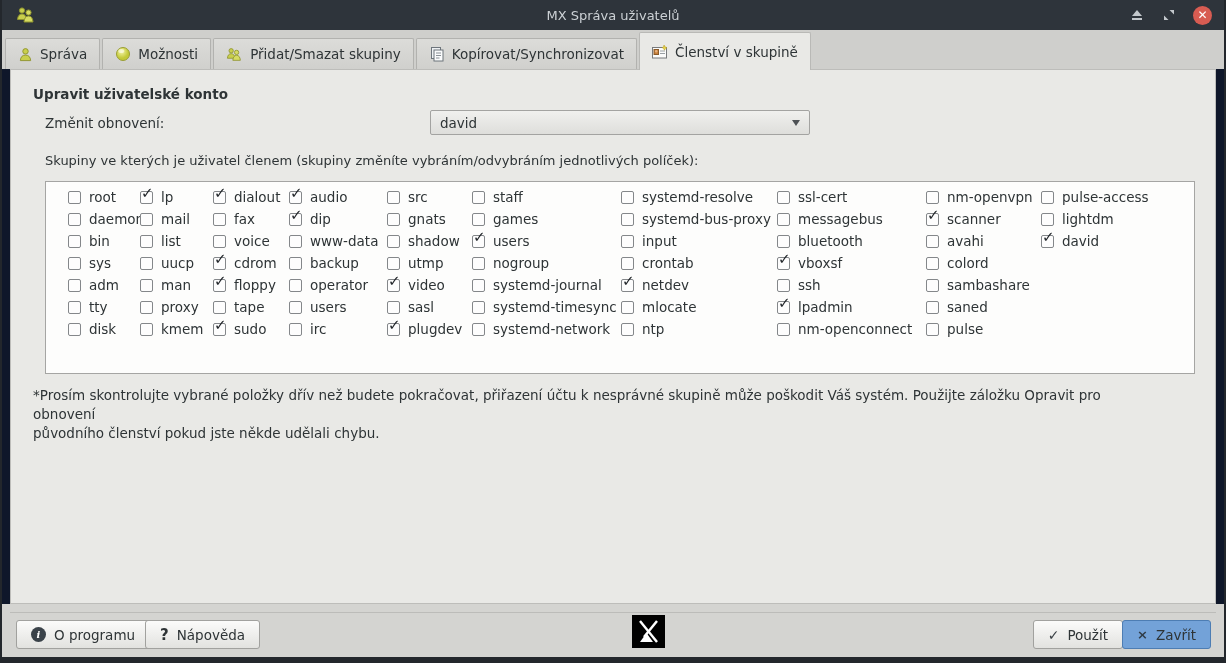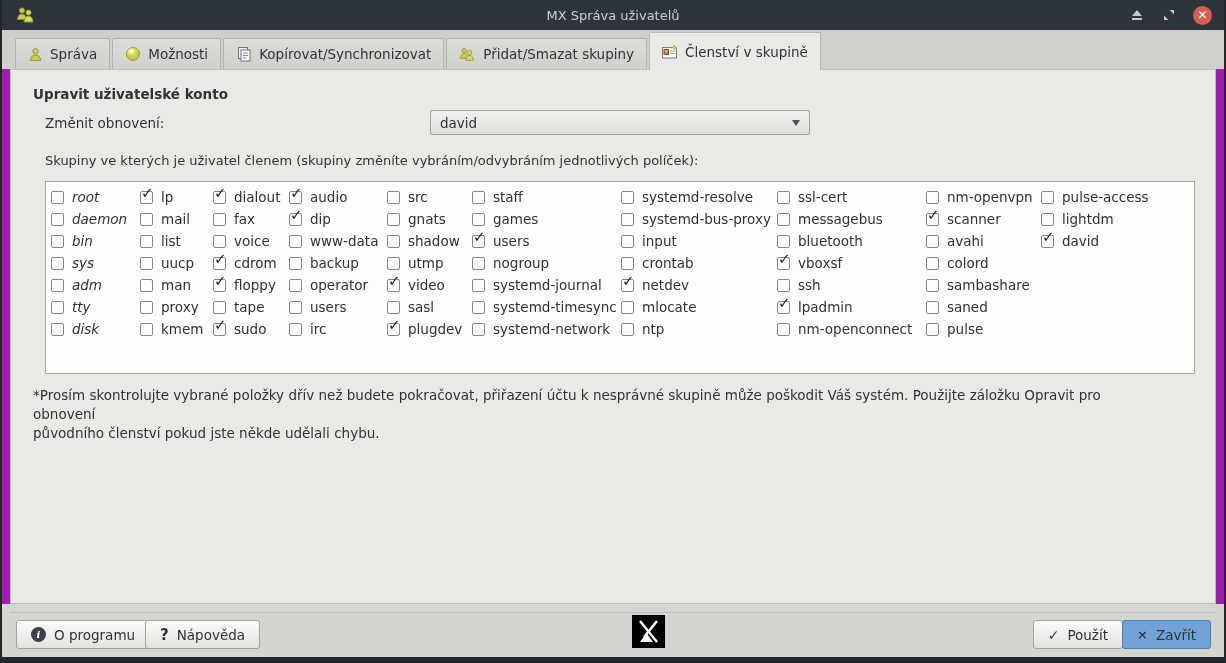--- a/index.html
+++ b/index.html
@@ -1,33 +1,33 @@
 <!DOCTYPE html>
 <html><head>
 <meta charset="utf-8">
 <style>
   * { margin:0; padding:0; box-sizing:border-box; }
   html,body { width:1226px; height:663px; font-family:"DejaVu Sans", sans-serif; }
-  .window{ position:absolute; inset:0; background:#a21caf;
+  .window{ position:absolute; inset:0; background:#0f172a;
     border-left:2px solid #23272c; border-right:2px solid #23272c; border-bottom:6px solid #23272c; overflow:hidden;}
   
   .titlebar{ position:absolute; left:-2px; right:-2px; top:0; height:30px; background:#2e343b;
     display:flex; align-items:center; color:#ccd1d5; font-size:13px;}
   .app-icon{ margin-left:16px; width:20px; height:18px; }
   .tb-title{ position:absolute; left:0; right:0; text-align:center; pointer-events:none;}
   .tb-btns{ margin-left:auto; display:flex; align-items:center; gap:16px; margin-right:14px;}
   .tb-ic{ width:16px; height:14px; display:flex; align-items:center; justify-content:center; }
   .eject{ display:flex; flex-direction:column; align-items:center; gap:2px;}
   .eject .tri{ width:0;height:0;border-left:5px solid transparent;border-right:5px solid transparent;border-bottom:6px solid #c3c8cc;}
   .eject .bar{ width:10px;height:2px;background:#c3c8cc;}
   .close-btn{ width:19px;height:19px;border-radius:50%;background:#d85c52;color:#fff;
     display:flex;align-items:center;justify-content:center;font-size:12px;font-weight:bold;line-height:1;}
   
   .tabstrip{ position:absolute; left:0; right:0; top:30px; height:39px; background:#cfcfcc;
-    display:flex; align-items:flex-end; padding-left:13px; z-index:3;}
+    display:flex; align-items:flex-end; padding-left:3px; z-index:3;}
   .tab{ display:inline-flex; align-items:center; gap:7px; height:31px; padding:0 12px;
     background:linear-gradient(#dcdcd9,#d0d0cd); border:1px solid #b2b2af; border-bottom:none;
     border-radius:2px 2px 0 0; margin-right:2px; font-size:13.5px; color:#2e3436; cursor:default;}
   .tab.active{ height:38px; background:#e9e9e6; border-color:#b9b9b6; margin-bottom:-1px; z-index:4; position:relative;}
   .tab svg{ display:block; }
   
   .page{ position:absolute; left:8px; right:8px; top:69px; height:535px; background:#e9e9e6; border:1px solid #bdbdba; z-index:2;}
   .heading{ position:absolute; left:22px; top:16px; font-weight:bold; font-size:13.5px; color:#2e3436;}
   .user-label{ position:absolute; left:34px; top:45px; font-size:13.5px; color:#2e3436;}
   .dropdown{ position:absolute; left:419px; top:40px; width:380px; height:25px;
@@ -104,38 +104,38 @@
               <stop offset="0%" stop-color="#f4f4a6"></stop>
               <stop offset="100%" stop-color="#c3c937"></stop>
             </radialGradient>
           </defs>
         <circle cx="8" cy="8" r="6.5" fill="url(#ball)" stroke="#9a9e35"></circle>
         <ellipse cx="6.3" cy="5" rx="3" ry="2" fill="#ffffff" opacity="0.55"></ellipse>
       </svg>
       <span>Možnosti</span>
     </div>
     <div class="tab">
+      <svg width="17" height="15" viewBox="0 0 20 18">
+        <circle cx="6" cy="4.5" r="2.6" fill="#c9cf4c" stroke="#8f942f"></circle>
+        <path d="M1.5 13.5 Q2 8 6 8 Q10 8 10.5 13.5 Z" fill="#c9cf4c" stroke="#8f942f"></path>
+        <circle cx="12.5" cy="6.5" r="2.6" fill="#d6db62" stroke="#8f942f"></circle>
+        <path d="M8 16 Q8.5 10 12.5 10 Q16.5 10 17 16 Z" fill="#d6db62" stroke="#8f942f"></path>
+      </svg>
+      <span>Přidat/Smazat skupiny</span>
+    </div>
+    <div class="tab">
       <svg width="16" height="16" viewBox="0 0 16 16">
         <rect x="2.5" y="1.5" width="9" height="11" fill="#eef1f3" stroke="#6d7control8"></rect>
         <rect x="2.5" y="1.5" width="9" height="11" fill="#eef1f3" stroke="#6d747b"></rect>
         <rect x="5" y="4" width="9" height="11" fill="#fafbfc" stroke="#6d747b"></rect>
         <line x1="7" y1="7" x2="12" y2="7" stroke="#8a9096"></line>
         <line x1="7" y1="9.5" x2="12" y2="9.5" stroke="#8a9096"></line>
         <line x1="7" y1="12" x2="10.5" y2="12" stroke="#8a9096"></line>
       </svg>
       <span>Kopírovat/Synchronizovat</span>
-    </div>
-    <div class="tab">
-      <svg width="17" height="15" viewBox="0 0 20 18">
-        <circle cx="6" cy="4.5" r="2.6" fill="#c9cf4c" stroke="#8f942f"></circle>
-        <path d="M1.5 13.5 Q2 8 6 8 Q10 8 10.5 13.5 Z" fill="#c9cf4c" stroke="#8f942f"></path>
-        <circle cx="12.5" cy="6.5" r="2.6" fill="#d6db62" stroke="#8f942f"></circle>
-        <path d="M8 16 Q8.5 10 12.5 10 Q16.5 10 17 16 Z" fill="#d6db62" stroke="#8f942f"></path>
-      </svg>
-      <span>Přidat/Smazat skupiny</span>
     </div>
     <div class="tab active">
       <svg width="16" height="14" viewBox="0 0 16 14">
         <rect x="0.5" y="2.5" width="14" height="10.5" fill="#fbfbfa" stroke="#77797b"></rect>
         <rect x="2" y="4.5" width="4.5" height="5" fill="#c77f3a" stroke="#8a5a28"></rect>
         <circle cx="4.2" cy="6.2" r="1.2" fill="#e8b27d"></circle>
         <line x1="8" y1="6" x2="13" y2="6" stroke="#9aa0a4"></line>
         <line x1="8" y1="8.5" x2="13" y2="8.5" stroke="#9aa0a4"></line>
         <path d="M12 0 L13.2 2 L15 2.6 L13.4 3.8 L12.4 5.2 L11.6 3.4 L10 2.6 L11.6 2 Z" fill="#e9d44a" stroke="#b39a1e" stroke-width="0.5"></path>
       </svg>
@@ -145,21 +145,21 @@
 
   <div class="page">
     <div class="heading">Upravit uživatelské konto</div>
     <div class="user-label">Změnit obnovení:</div>
     <div class="dropdown">
       <span>david</span>
       <span class="dd-arrow"></span>
     </div>
     <div class="groups-caption">Skupiny ve kterých je uživatel členem (skupiny změníte vybráním/odvybráním jednotlivých políček):</div>
     <div class="panel">
-        <div class="grp-col" style="left: 5px; font-style: italic;">
+        <div class="grp-col" style="left: 22px;">
           <label class="grp">
             <span class="cb"></span>
             <span class="grp-label">root</span>
           </label>
           <label class="grp">
             <span class="cb"></span>
             <span class="grp-label">daemon</span>
           </label>
           <label class="grp">
             <span class="cb"></span>

